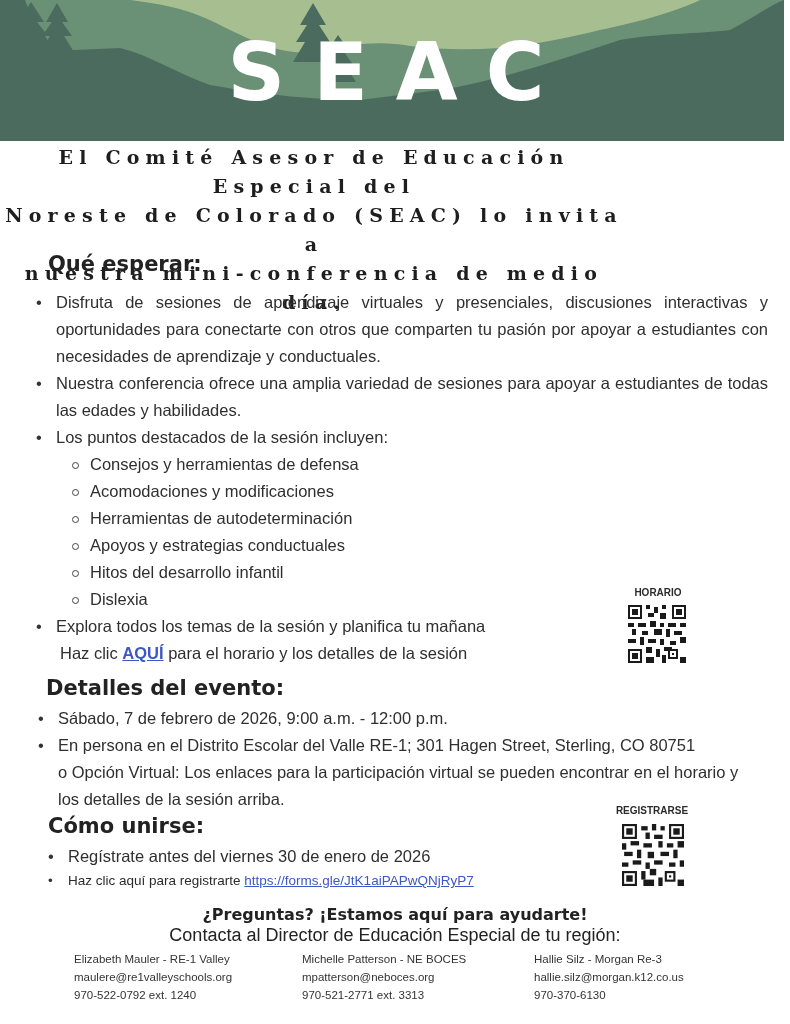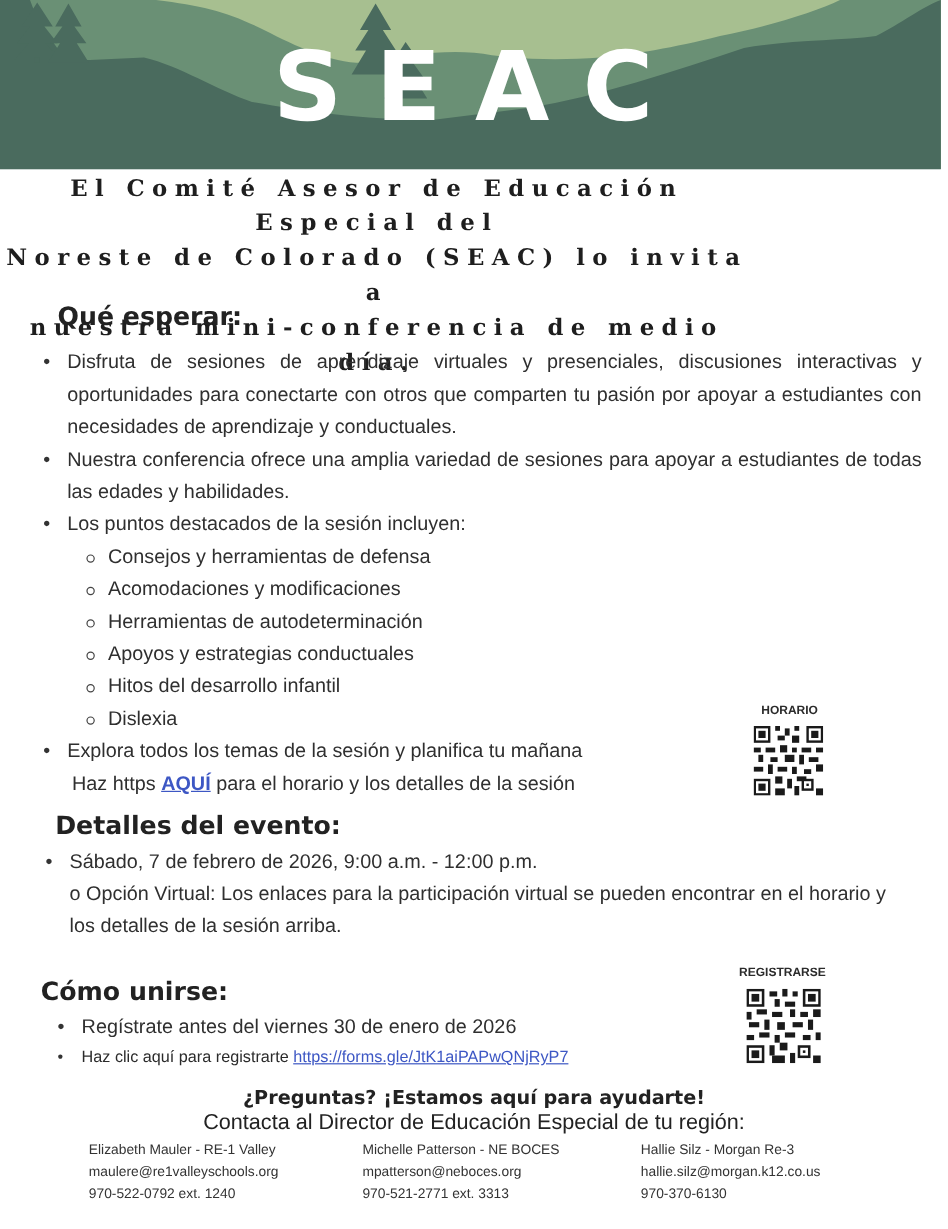--- a/index.html
+++ b/index.html
@@ -63,21 +63,21 @@
     <li class="sub">Acomodaciones y modificaciones</li>
     <li class="sub">Herramientas de autodeterminación</li>
     <li class="sub">Apoyos y estrategias conductuales</li>
     <li class="sub">Hitos del desarrollo infantil</li>
     <li class="sub">Dislexia</li>
   </ul>
   <ul>
     <li class="bul">Explora todos los temas de la sesión y planifica tu mañana</li>
   </ul>
   <div style="padding-left:24px;">
-    <span>Haz https </span><a class="lnk" href="#">AQUÍ</a><span> para el horario y los detalles de la sesión</span>
+    <span>Haz clic </span><a class="lnk" href="#">AQUÍ</a><span> para el horario y los detalles de la sesión</span>
   </div>
 </div>
 
 <div class="qr-label" style="left:618px; top:587px; width:80px;">HORARIO</div>
 <svg class="qr" style="left:628px; top:605px;" width="58" height="58" viewBox="0 0 29 29">
   <g fill="#1a1a1a">
     <rect x="0" y="0" width="7" height="7"></rect>
       <rect x="1" y="1" width="5" height="5" fill="#fff"></rect>
       <rect x="2" y="2" width="3" height="3"></rect>
     <rect x="22" y="0" width="7" height="7"></rect>
@@ -117,20 +117,21 @@
     <rect x="9" y="26" width="4" height="3"></rect>
       <rect x="17" y="25" width="2" height="4"></rect>
       <rect x="26" y="26" width="3" height="3"></rect>
   </g>
 </svg>
 
 <div class="h2" style="left:46px; top:676px;">Detalles del evento:</div>
 <div class="body-text" style="position:absolute; left:38px; top:705px; width:724px;">
   <ul>
     <li class="bul">Sábado, 7 de febrero de 2026, 9:00 a.m. - 12:00 p.m.</li>
+    <li class="bul">En persona en el Distrito Escolar del Valle RE-1; 301 Hagen Street, Sterling, CO 80751</li>
   </ul>
   <div style="padding-left:20px;">o Opción Virtual: Los enlaces para la participación virtual se pueden encontrar en el horario y los detalles de la sesión arriba.</div>
 </div>
 
 <div class="qr-label" style="left:602px; top:805px; width:100px;">REGISTRARSE</div>
 <svg class="qr" style="left:622px; top:824px;" width="62" height="62" viewBox="0 0 29 29">
   <g fill="#1a1a1a">
     <rect x="0" y="0" width="7" height="7"></rect>
       <rect x="1" y="1" width="5" height="5" fill="#fff"></rect>
       <rect x="2" y="2" width="3" height="3"></rect>
@@ -166,21 +167,21 @@
       <rect x="13" y="21" width="3" height="3"></rect>
       <rect x="20" y="22" width="5" height="5"></rect>
       <rect x="21" y="23" width="3" height="3" fill="#fff"></rect>
       <rect x="22" y="24" width="1" height="1"></rect>
     <rect x="10" y="26" width="5" height="3"></rect>
       <rect x="17" y="25" width="2" height="4"></rect>
       <rect x="26" y="26" width="3" height="3"></rect>
   </g>
 </svg>
 
-<div class="h2" style="left:34px; top:814px;text-align:center;">Cómo unirse:</div>
+<div class="h2" style="left:48px; top:814px;text-align:center;">Cómo unirse:</div>
 <div style="position:absolute; left:48px; top:843px; width:560px;">
   <ul>
     <li class="bul body-text" style="font-size:16.5px;">Regístrate antes del viernes 30 de enero de 2026</li>
     <li class="bul" style="font-size:13.5px; line-height:22px;">
       <span>Haz clic aquí para registrarte </span><a class="url" href="#">https://forms.gle/JtK1aiPAPwQNjRyP7</a>
     </li>
   </ul>
 </div>
 
 <div class="contact-head" style="top:905px; font-family:'DejaVu Sans', sans-serif; font-weight:bold; font-size:16px; color:#222;">¿Preguntas? ¡Estamos aquí para ayudarte!</div>

